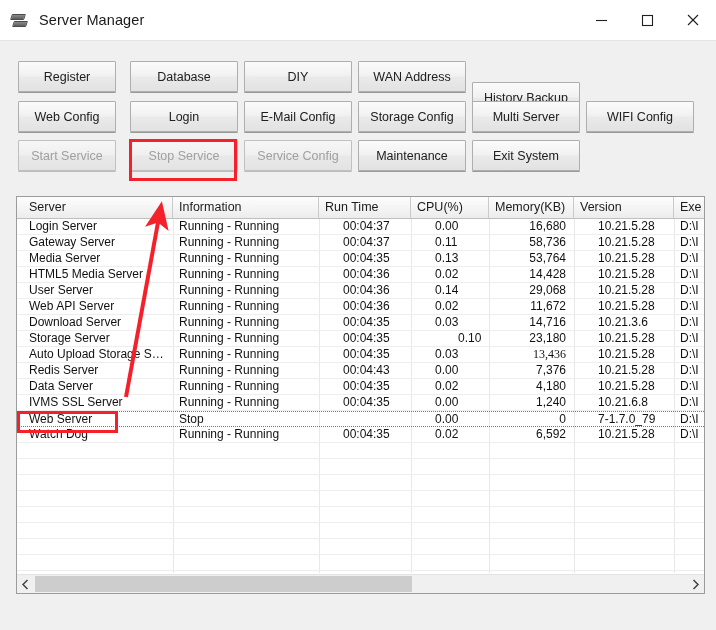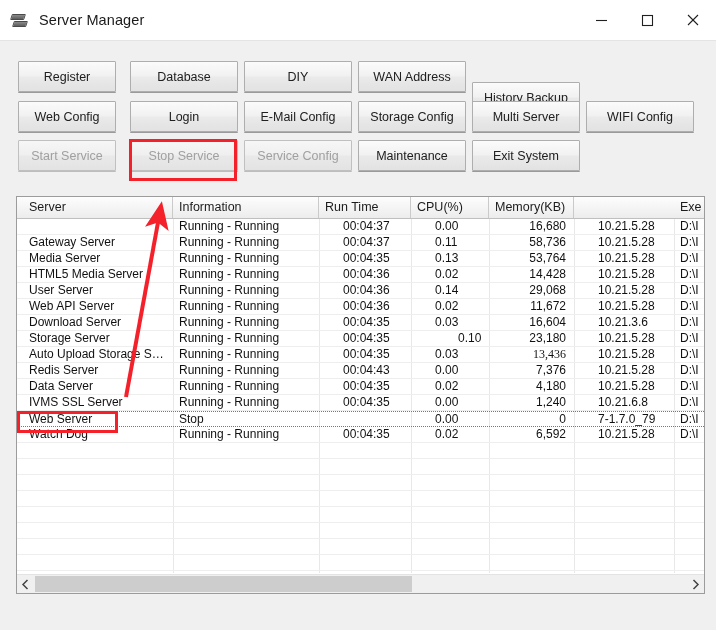--- a/index.html
+++ b/index.html
@@ -293,31 +293,33 @@
 
   <div class="anno-box" style="left:129px; top:139px; width:108px; height:42px;"></div>
 
   <div class="listview">
     <div class="lv-header" id="lv-header">
         <div class="hcell" style="left: 6px; width: 150px;">Server</div>
         <div class="hcell" style="left: 302px; width: 92px;">Run Time</div>
         <div class="hcell" style="left: 156px; width: 146px;">Information</div>
         <div class="hcell" style="left: 394px; width: 78px;">CPU(%)</div>
         <div class="hcell" style="left: 472px; width: 85px;">Memory(KB)</div>
+        <div class="hcell" style="left: 557px; width: 100px;">Version</div>
         <div class="hcell" style="left: 657px; width: 38px;">Exe</div>
       </div>
     <div class="lv-body" id="lv-body">
 
     <div class="vgrid" style="left: 156px;"></div>
         <div class="vgrid" style="left: 302px;"></div>
         <div class="vgrid" style="left: 394px;"></div>
         <div class="vgrid" style="left: 472px;"></div>
         <div class="vgrid" style="left: 557px;"></div>
         <div class="vgrid" style="left: 657px;"></div>
         <div class="row" style="top: 0px;">
+          <div class="cell l" style="left: 6px; width: 150px;">Login Server</div>
           <div class="cell l" style="left: 156px; width: 146px;">Running - Running</div>
           <div class="cell l" style="left: 320px; width: 74px;">00:04:37</div>
           <div class="cell l" style="left: 412px; width: 60px;">0.00</div>
           <div class="cell r" style="left: 472px; width: 85px;">16,680</div>
           <div class="cell l" style="left: 575px; width: 82px;">10.21.5.28</div>
           <div class="cell l" style="left: 657px; width: 38px;">D:\I</div>
         </div>
         <div class="row" style="top: 16px;">
           <div class="cell l" style="left: 6px; width: 150px;">Gateway Server</div>
           <div class="cell l" style="left: 156px; width: 146px;">Running - Running</div>
@@ -361,21 +363,21 @@
           <div class="cell l" style="left: 412px; width: 60px;">0.02</div>
           <div class="cell r" style="left: 472px; width: 85px;">11,672</div>
           <div class="cell l" style="left: 575px; width: 82px;">10.21.5.28</div>
           <div class="cell l" style="left: 657px; width: 38px;">D:\I</div>
         </div>
         <div class="row" style="top: 96px;">
           <div class="cell l" style="left: 6px; width: 150px;">Download Server</div>
           <div class="cell l" style="left: 156px; width: 146px;">Running - Running</div>
           <div class="cell l" style="left: 320px; width: 74px;">00:04:35</div>
           <div class="cell l" style="left: 412px; width: 60px;">0.03</div>
-          <div class="cell r" style="left: 472px; width: 85px;">16,604</div>
+          <div class="cell r" style="left: 472px; width: 85px;">14,716</div>
           <div class="cell l" style="left: 575px; width: 82px;">10.21.3.6</div>
           <div class="cell l" style="left: 657px; width: 38px;">D:\I</div>
         </div>
         <div class="row" style="top: 112px;">
           <div class="cell l" style="left: 6px; width: 150px;">Storage Server</div>
           <div class="cell l" style="left: 156px; width: 146px;">Running - Running</div>
           <div class="cell l" style="left: 320px; width: 74px;">00:04:35</div>
           <div class="cell l" style="left: 412px; width: 60px; margin-left: 23px;">0.10</div>
           <div class="cell r" style="left: 472px; width: 85px;">23,180</div>
           <div class="cell l" style="left: 575px; width: 82px;">10.21.5.28</div>

